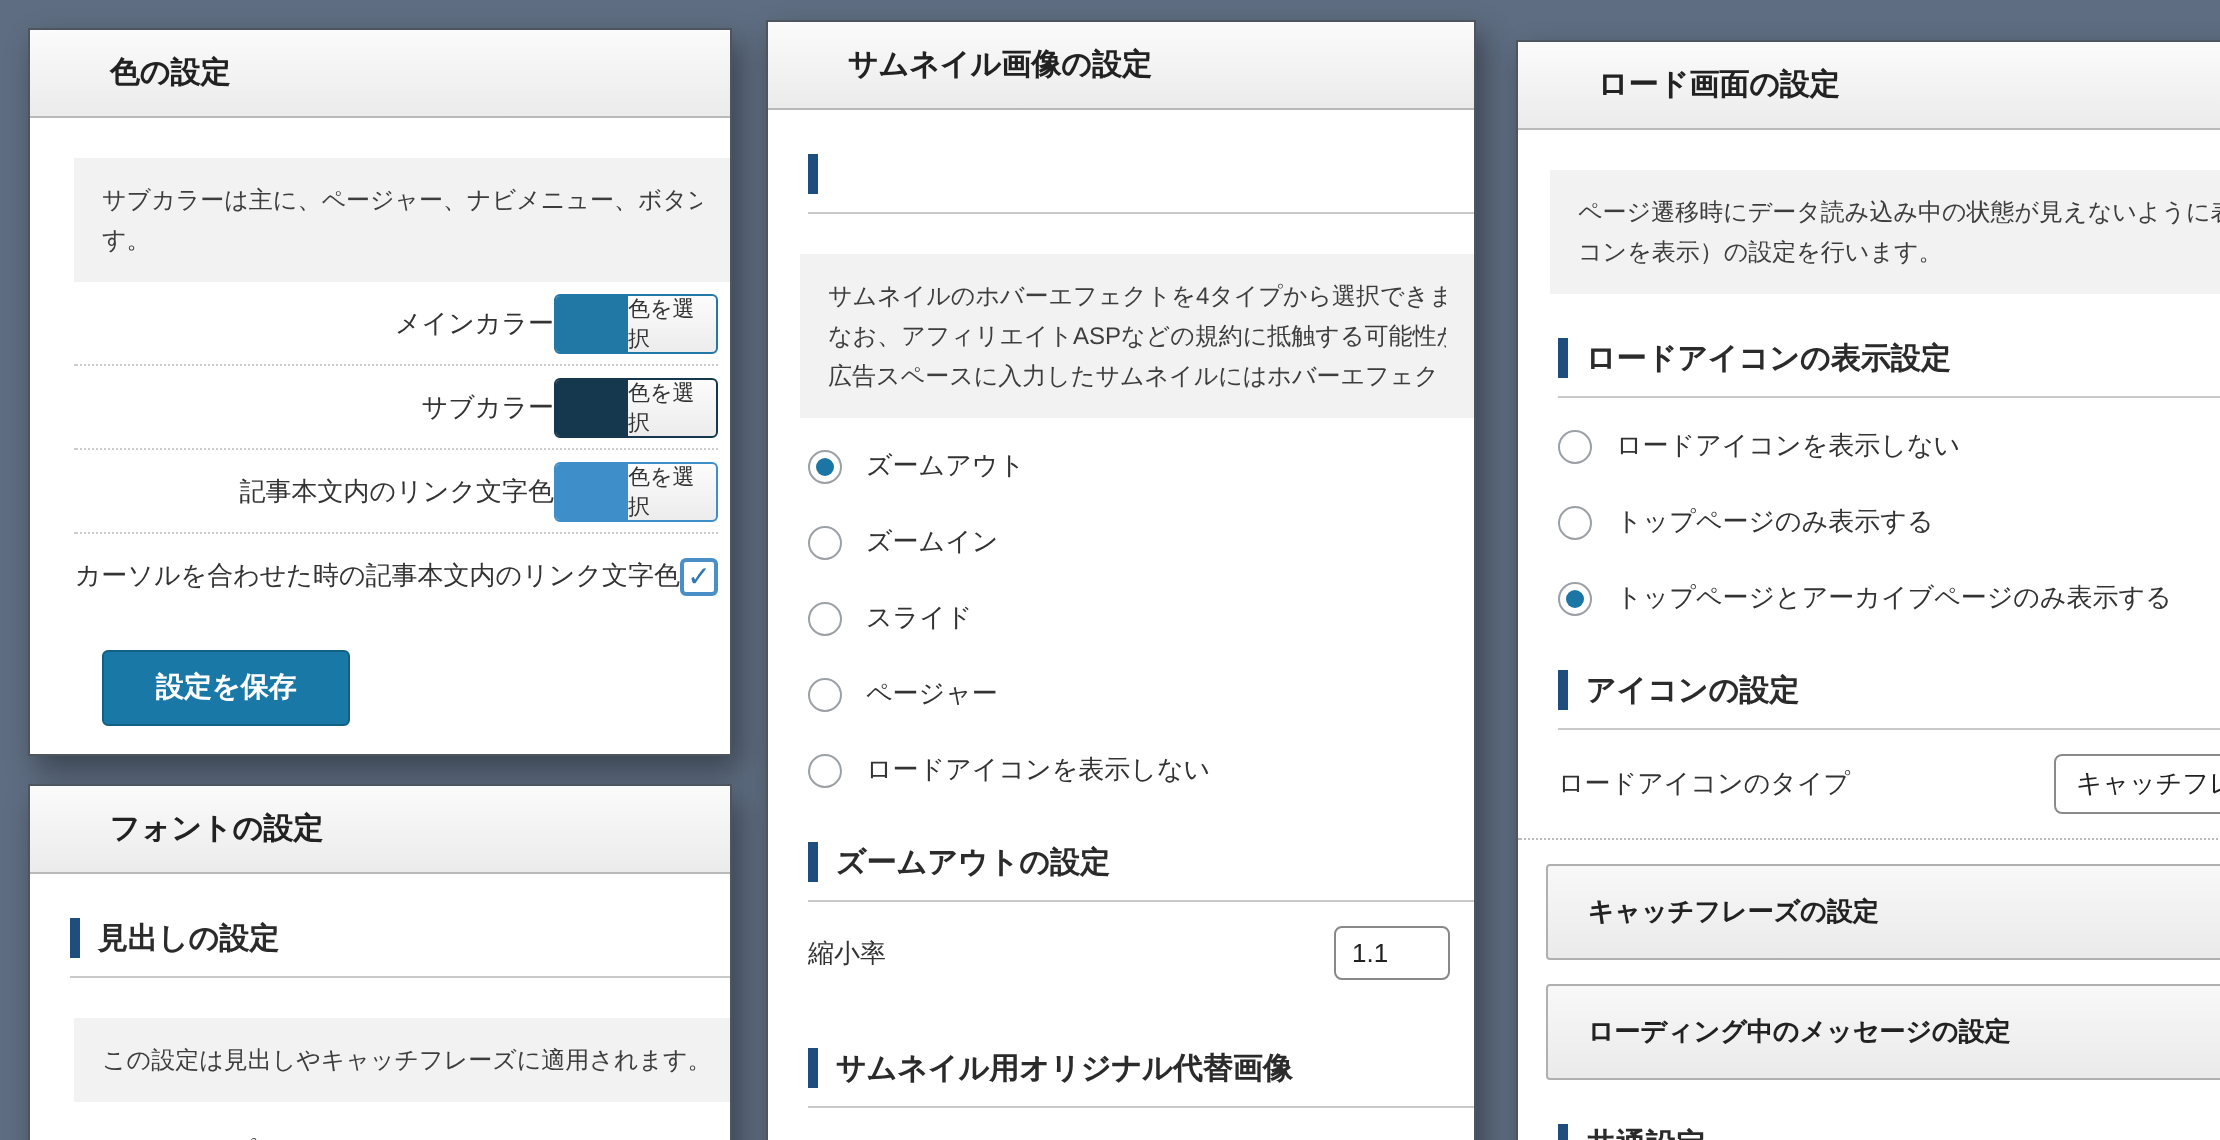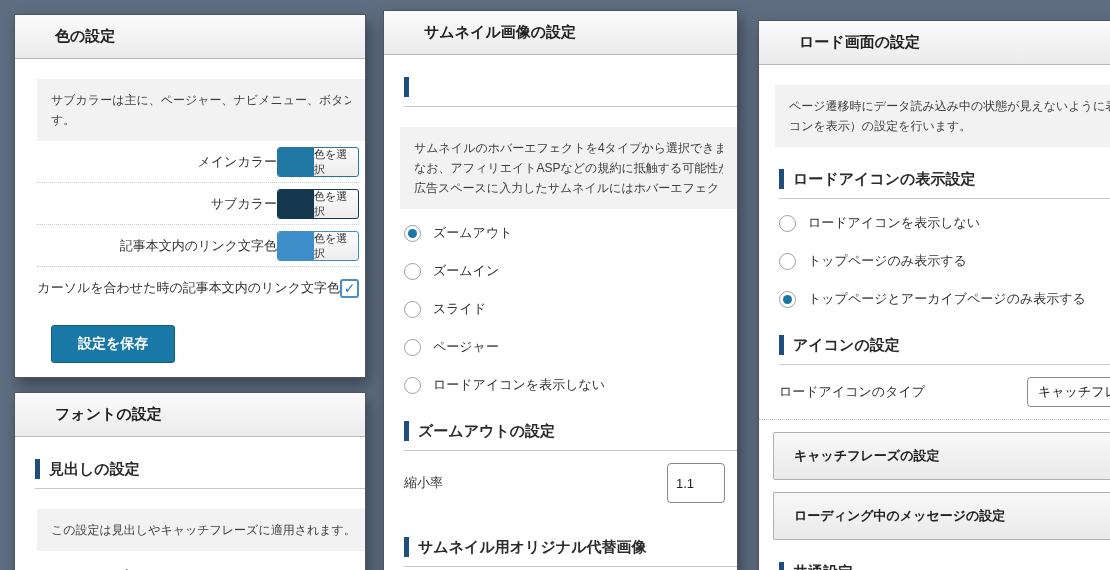--- a/index.html
+++ b/index.html
@@ -46,21 +46,21 @@
   .radio-row { display:flex; align-items:center; gap:12px; padding-left:20px; margin-top:10px;
                height:28px; font-size:13px; color:#333; cursor:pointer; }
   .radio { width:17px; height:17px; border-radius:50%; border:1px solid #9aa0a6; background:#fff;
            flex:none; display:flex; align-items:center; justify-content:center; }
   .radio.on::after { content:""; width:9px; height:9px; border-radius:50%; background:#1c76a5; }
 
   
   .frow { display:flex; align-items:center; justify-content:space-between;
           padding:12px 12px 12px 20px; font-size:13px; color:#333; white-space:nowrap; }
   .frow.dotted { border-bottom:1px dotted #bbb; }
-  .num-input { width:58px; height:40px; border:1px solid #888; border-radius:4px; font-size:13px;
+  .num-input { width:58px; height:27px; border:1px solid #888; border-radius:4px; font-size:13px;
                padding-left:8px; font-family:inherit; color:#222; flex:none; }
   .select { width:120px; height:30px; border:1px solid #8a8a8a; border-radius:4px; background:#fff;
             font-size:13px; color:#222; display:flex; align-items:center; padding-left:10px;
             white-space:nowrap; overflow:hidden; flex:none; cursor:pointer; }
 
   .accordion { background:linear-gradient(#f8f8f8,#eaeaea); border:1px solid #b0b0b0; border-radius:2px;
                font-weight:bold; font-size:13px; color:#222; padding:14px 20px; margin:12px 0 0 14px;
                width:400px; white-space:nowrap; cursor:pointer; }
   .flabel { padding-left:20px; margin-top:16px; font-size:13px; color:#333; }
 </style>

